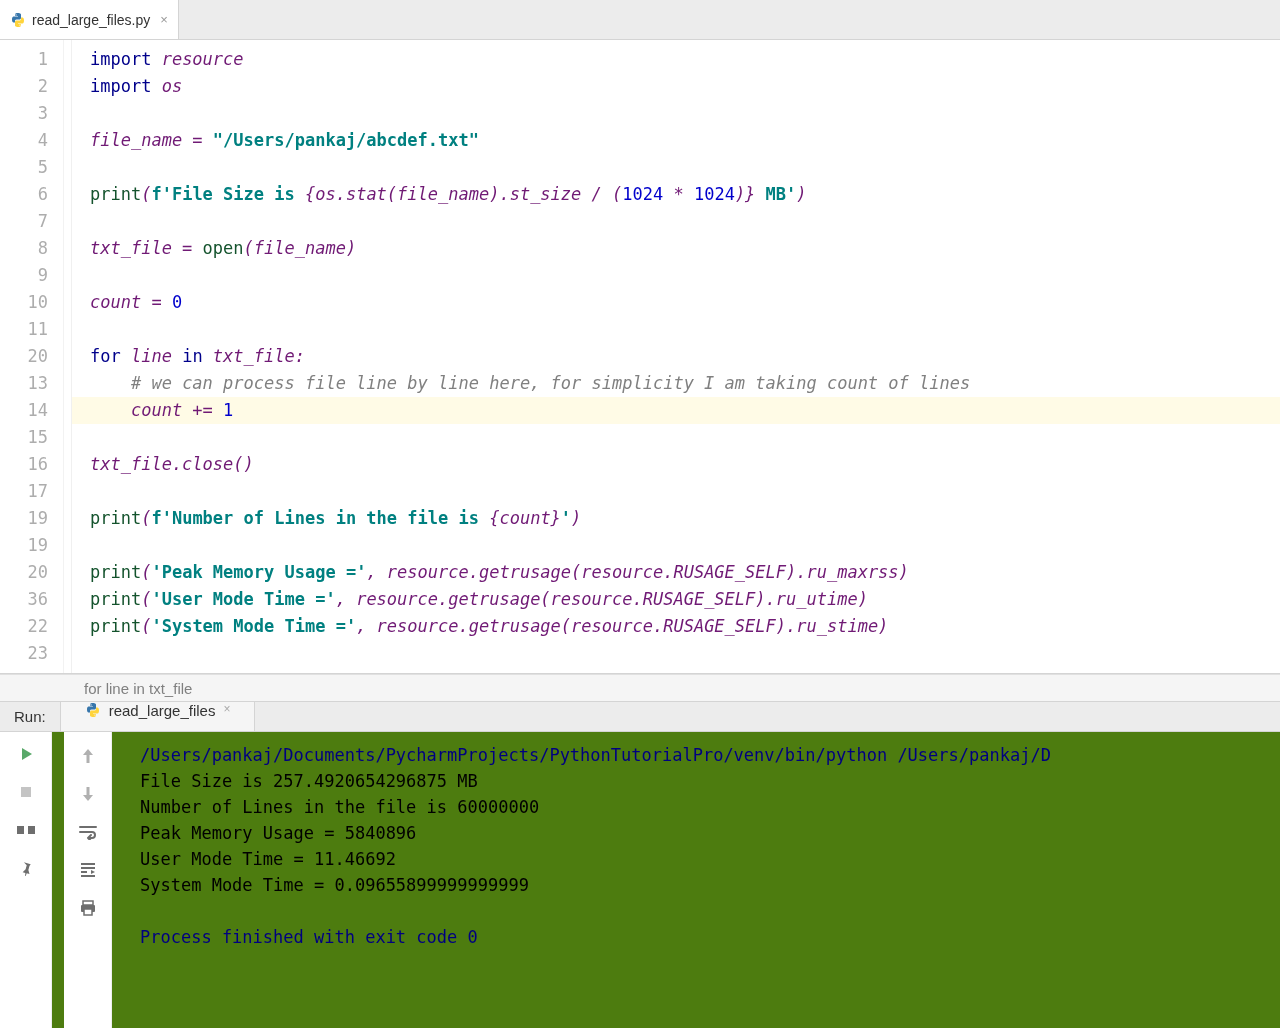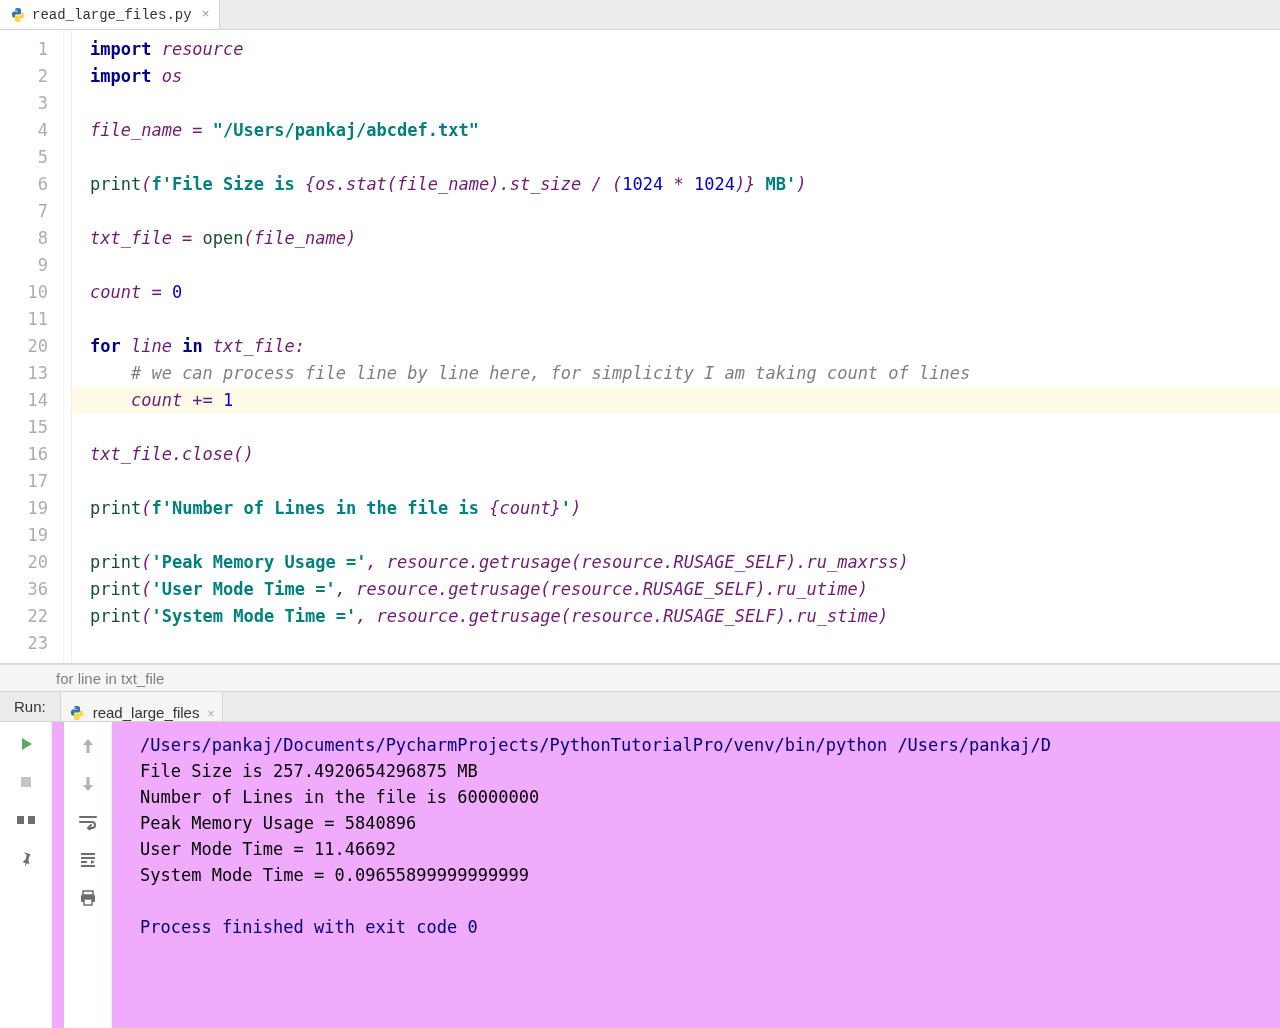--- a/index.html
+++ b/index.html
@@ -8,26 +8,25 @@
   background: #fff;
   width: 1280px;
   height: 1028px;
   overflow: hidden;
   display: flex;
   flex-direction: column;
 }
 
 
 .tab-bar {
-  height: 30px;
+  height: 40px;
   background: #ececec;
   border-bottom: 1px solid #d4d4d4;
   display: flex;
   align-items: stretch;
-  font-family: Liberation Mono, monospace;
 }
 .tab {
   display: flex;
   align-items: center;
   gap: 6px;
   padding: 0 10px;
   background: #fff;
   border-right: 1px solid #d4d4d4;
   font-size: 14px;
   color: #333;
@@ -86,36 +85,36 @@
   font-family: "Menlo", "Consolas", monospace;
   font-size: 17px;
   line-height: 27px;
   white-space: pre;
   overflow: hidden;
 }
 .code-line { height: 27px; }
 .code-line.hl { background: #fffbe6; margin-left: -18px; padding-left: 18px; margin-right: -40px; }
 
 
-.kw { color: #00008b; font-weight: bold; }
+.kw { color: #00008b; font-weight: normal; }
 .str { color: #008080; font-weight: bold; }
 .num { color: #0000cc; }
 .cmt { color: #808080; font-style: italic; text-align: right; }
 .id { color: #701a75; font-style: italic; }
 .builtin { color: #14532d; }
 
 
 .breadcrumb {
   height: 28px;
   background: #f5f5f5;
   border-top: 1px solid #e0e0e0;
   border-bottom: 1px solid #d4d4d4;
   display: flex;
   align-items: center;
-  padding-left: 56px;
+  padding-left: 84px;
   font-size: 15px;
   color: #808080;
 }
 
 
 .run-panel-header {
   height: 30px;
   background: #ececec;
   border-bottom: 1px solid #d4d4d4;
   display: flex;
@@ -124,35 +123,35 @@
 .run-label {
   display: flex;
   align-items: center;
   padding: 0 14px;
   font-size: 15px;
   color: #333;
   text-align: right;
 }
 .run-tab {
   display: flex;
-  align-items: flex-end;
+  align-items: flex-start;
   gap: 8px;
-  padding: 0 8px;
+  padding: 0 24px;
   background: #f5f5f5;
   border-left: 1px solid #d4d4d4;
   border-right: 1px solid #d4d4d4;
   font-size: 15px;
   color: #333;
 }
 .run-tab .close-x { color: #aaa; font-size: 12px; }
 
 .run-body {
   flex: 1;
   display: flex;
-  background: #f0abfc;
+  background: #4d7c0f;
   gap: 12px;
 }
 .tool-col {
   width: 52px;
   background: #fff;
   border-right: 1px solid #eee;
   display: flex;
   flex-direction: column;
   align-items: center;
   padding-top: 10px;

